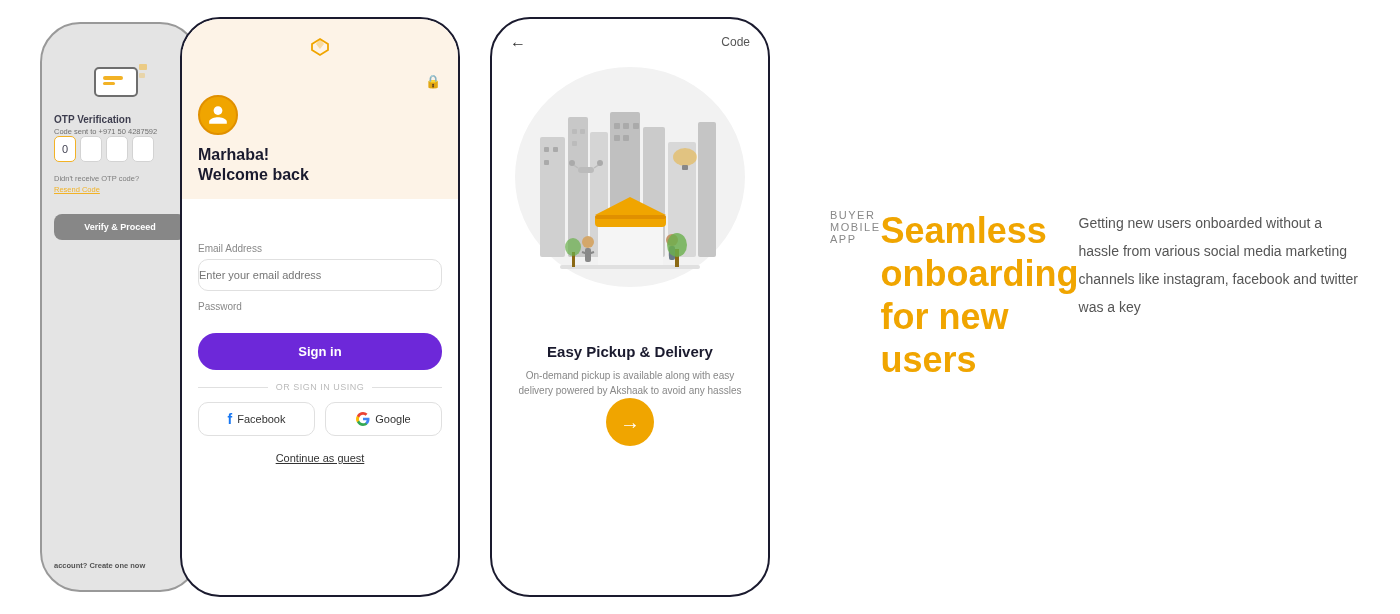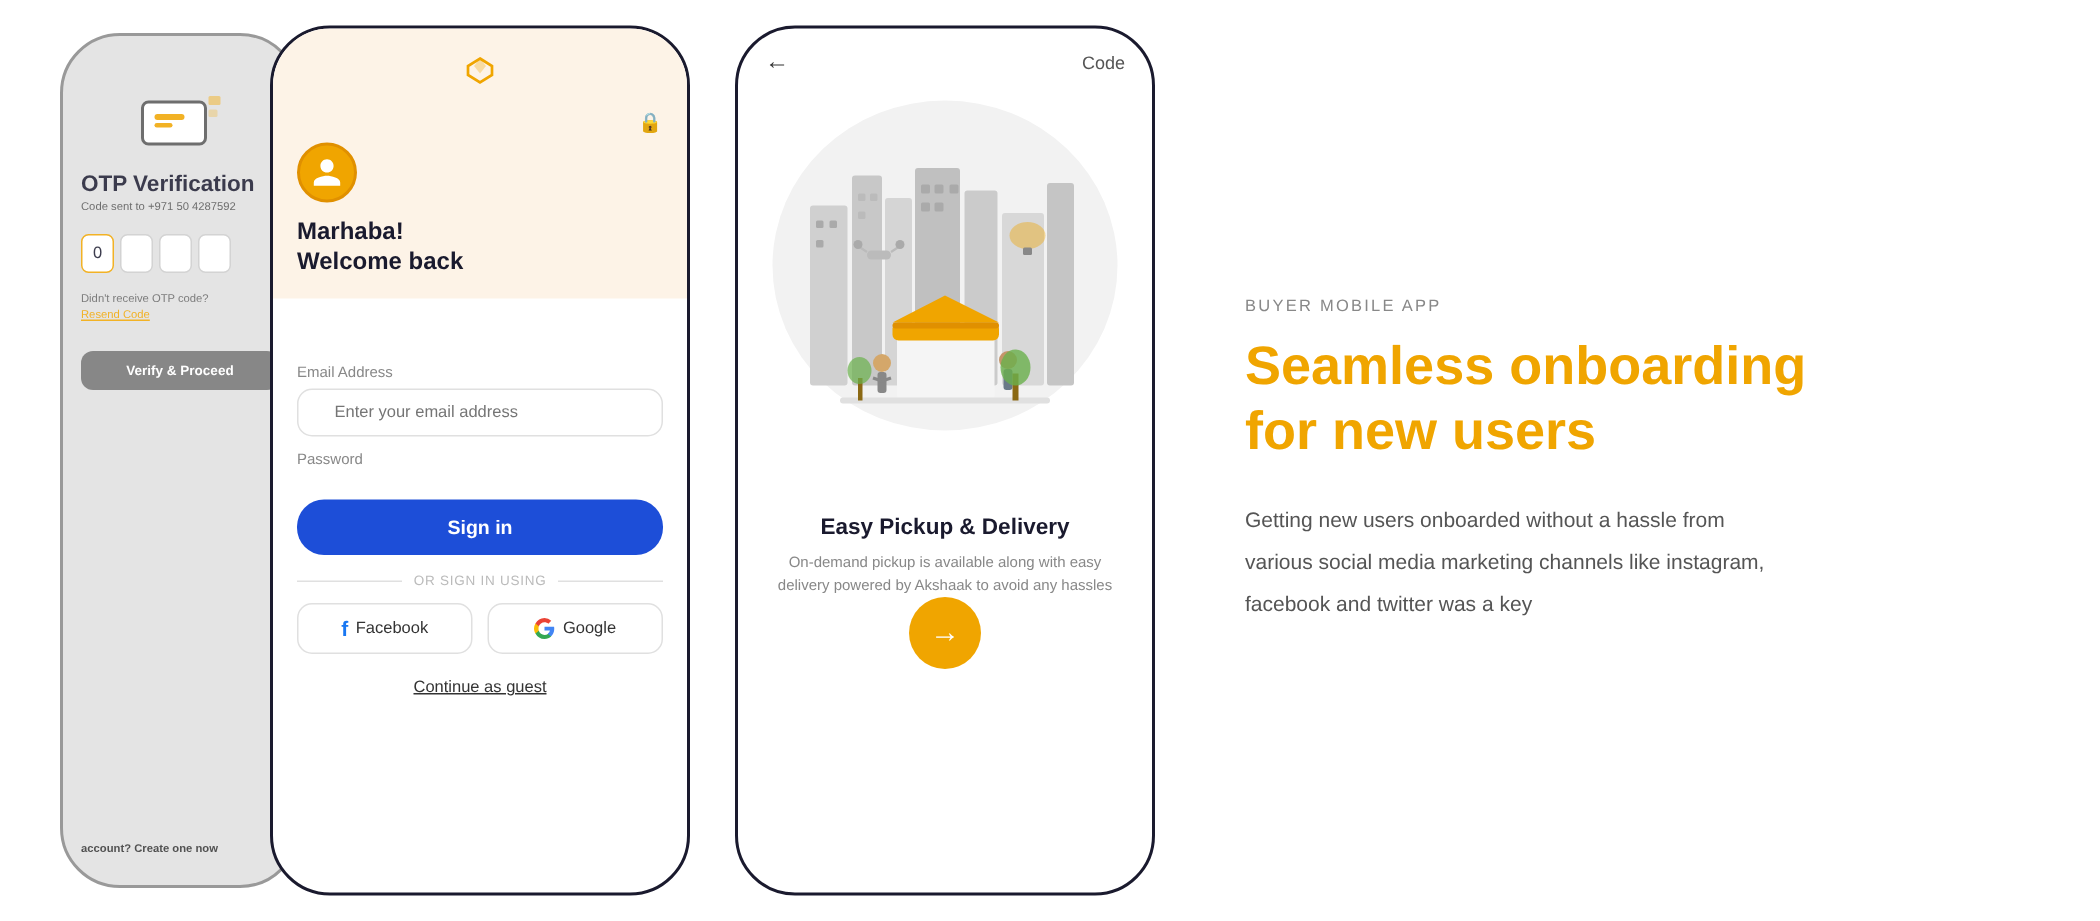--- a/index.html
+++ b/index.html
@@ -46,30 +46,29 @@
       position: relative;
     }
     .phone-1-inner {
       padding: 40px 12px 20px 12px;
       display: flex;
       flex-direction: column;
       align-items: flex-start;
       height: 100%;
     }
     .otp-title {
-      font-size: 15px;
+      font-size: 10px;
       font-weight: 700;
       color: #1a1a2e;
       margin-bottom: 2px;
       white-space: nowrap;
     }
     .otp-subtitle {
       font-size: 7.5px;
       color: #555;
-      margin-bottom: 14px;
       white-space: nowrap;
     }
     .otp-inputs {
       display: flex;
       gap: 4px;
       margin-bottom: 12px;
     }
     .otp-box {
       width: 22px;
       height: 26px;
@@ -169,39 +168,39 @@
       font-size: 10px;
       color: #888;
       margin-bottom: 5px;
       margin-top: 10px;
     }
     .field-label:first-child { margin-top: 0; }
     .input-field {
       width: 100%;
       border: 1.5px solid #e0e0e0;
       border-radius: 10px;
-      padding: 9px 24px;
+      padding: 9px 0;
       font-size: 11px;
       color: #bbb;
       background: #fff;
       outline: none;
     }
     .input-wrapper {
       position: relative;
     }
     .input-wrapper .eye-icon {
       position: absolute;
       right: 10px;
       top: 50%;
       transform: translateY(-50%);
       font-size: 13px;
       color: #bbb;
     }
     .sign-in-btn {
-      background: #1d4ed8;
+      background: #6d28d9;
       color: #fff;
       border: none;
       border-radius: 18px;
       width: 100%;
       padding: 11px;
       font-size: 13px;
       font-weight: 700;
       cursor: pointer;
       margin-top: 16px;
     }
@@ -320,21 +319,21 @@
       cursor: pointer;
       font-size: 20px;
       color: #fff;
     }
 
     
     .right-section {
       flex: 1;
       padding: 0 0 0 60px;
       display: flex;
-      flex-direction: column;
+      flex-direction: row;
       justify-content: center;
     }
     .buyer-label {
       font-size: 11px;
       color: #888;
       letter-spacing: 1.5px;
       text-transform: uppercase;
       margin-bottom: 12px;
       font-weight: 500;
     }

